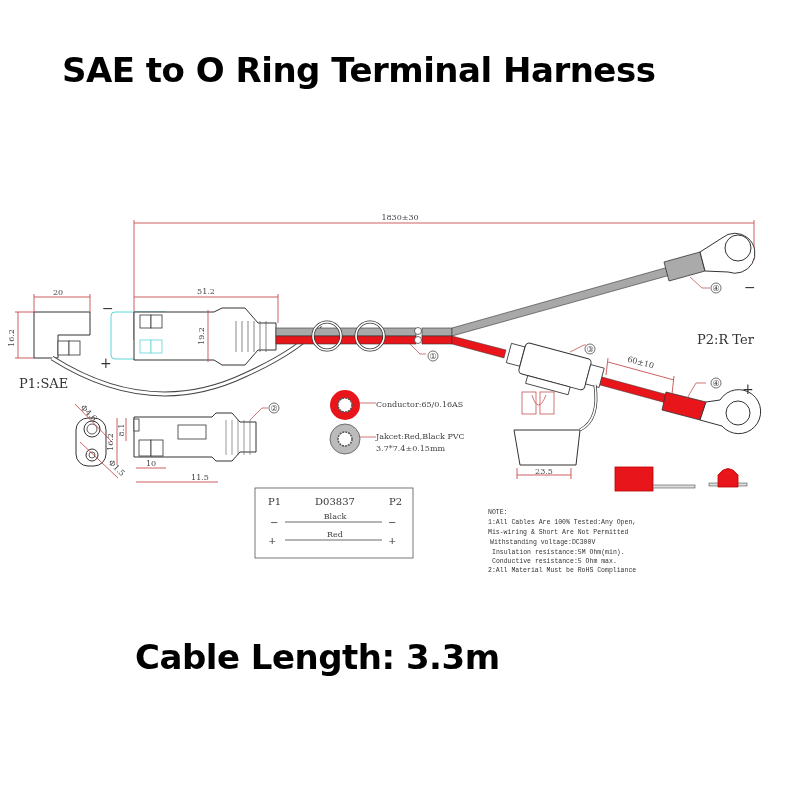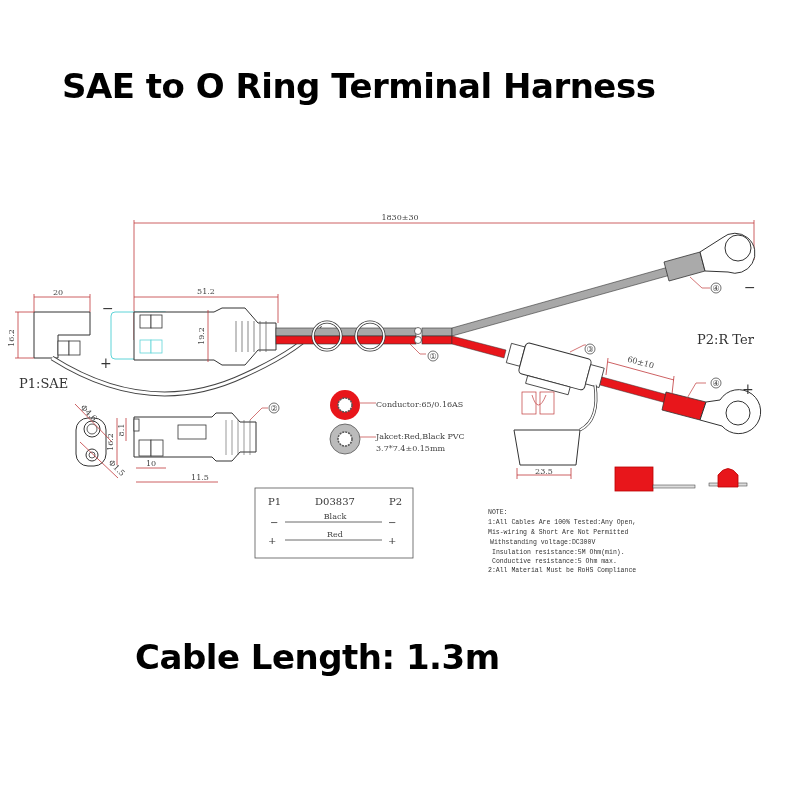--- a/index.html
+++ b/index.html
@@ -1,21 +1,21 @@
 <!DOCTYPE html>
 <html><head>
   <meta charset="utf-8">
   <style>
     html, body { margin: 0; padding: 0; background: #ffffff; }
     body { width: 800px; height: 800px; position: relative; overflow: hidden; }
     .title {
       position: absolute; left: 0; top: 50px; width: 721px;
       text-align: left; padding-left: 62px; box-sizing: border-box;
       font-family: "DejaVu Sans", sans-serif; font-weight: bold;
-      font-size: 34px; color: #000; letter-spacing: -0.5px; margin-top: 16px;
+      font-size: 34px; color: #000; letter-spacing: -0.5px;
     }
     .footer {
       position: absolute; left: 0; top: 637px; width: 800px;
       padding-left: 135px; box-sizing: border-box;
       font-family: "DejaVu Sans", sans-serif; font-weight: bold;
       font-size: 34px; color: #000; letter-spacing: -0.5px;
     }
     svg.drawing { position: absolute; left: 0; top: 0; }
     .lbl { font-family: "DejaVu Serif", serif; fill: #333; }
     .dim { font-family: "DejaVu Serif", serif; fill: #444; font-size: 8px; }
@@ -222,13 +222,13 @@
     <text x="488" y="514" class="mono" font-size="6.5">NOTE:</text>
     <text x="488" y="524" class="mono" font-size="6.5">1:All Cables Are 100% Tested:Any Open,</text>
     <text x="488" y="534" class="mono" font-size="6.5">Mis-wiring &amp; Short Are Not Permitted</text>
     <text x="490" y="544" class="mono" font-size="6.5"> Withstanding voltage:DC300V</text>
     <text x="492" y="554" class="mono" font-size="6.5"> Insulation resistance:5M Ohm(min).</text>
     <text x="492" y="563" class="mono" font-size="6.5"> Conductive resistance:5 Ohm max.</text>
     <text x="488" y="572" class="mono" font-size="6.5">2:All Material Must be RoHS Compliance</text>
   </g>
 </svg>
 
-<div class="footer">Cable Length: 1.3m</div>
+<div class="footer">Cable Length: 3.3m</div>
 
 </body></html>

